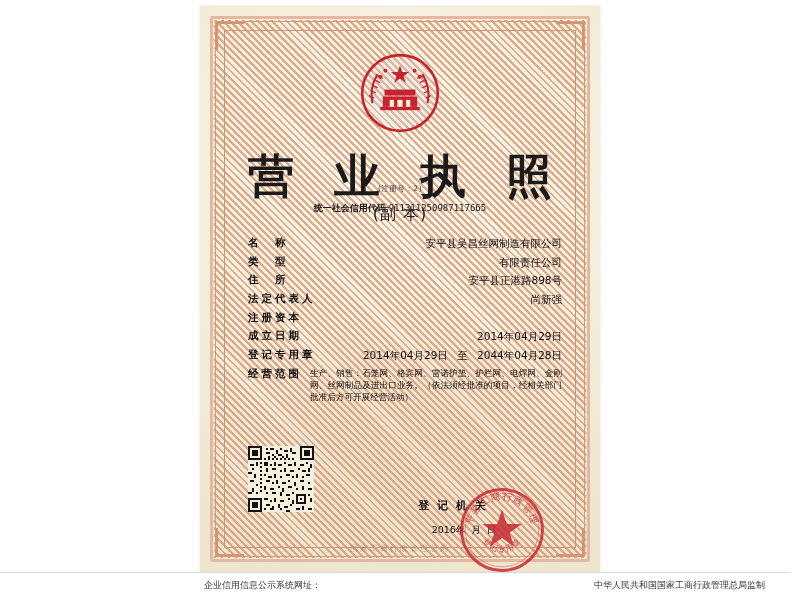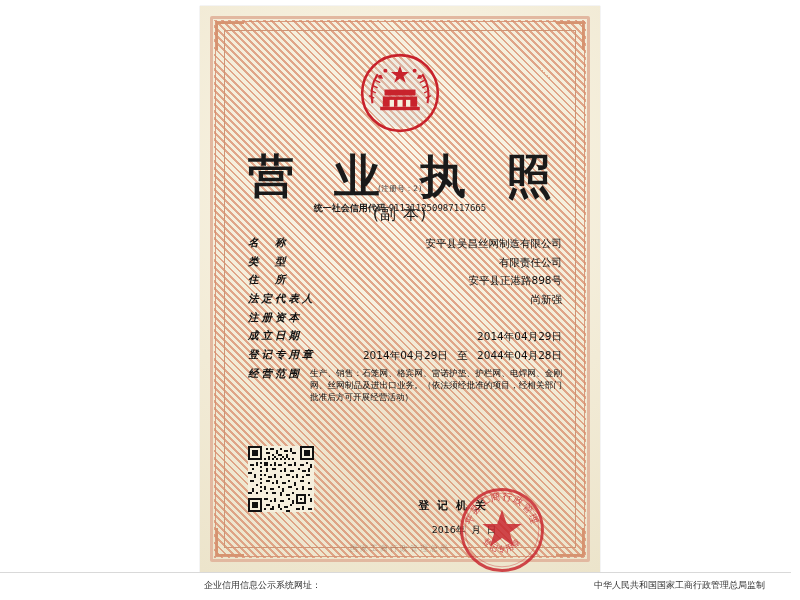--- a/index.html
+++ b/index.html
@@ -147,21 +147,20 @@
     margin-bottom: 4.5px;
     font-size: 10.5px;
     color: #111;
   }
   .row .label {
     width: 62px;
     flex: 0 0 62px;
     font-weight: bold;
     letter-spacing: 3px;
     white-space: nowrap;
-    font-style: italic;
   }
   .row .value {
     flex: 1;
     letter-spacing: 0px;
     line-height: 1.35;
     text-align: right;
   }
   .row.scope .value {
     font-size: 8.6px;
     line-height: 1.45;

